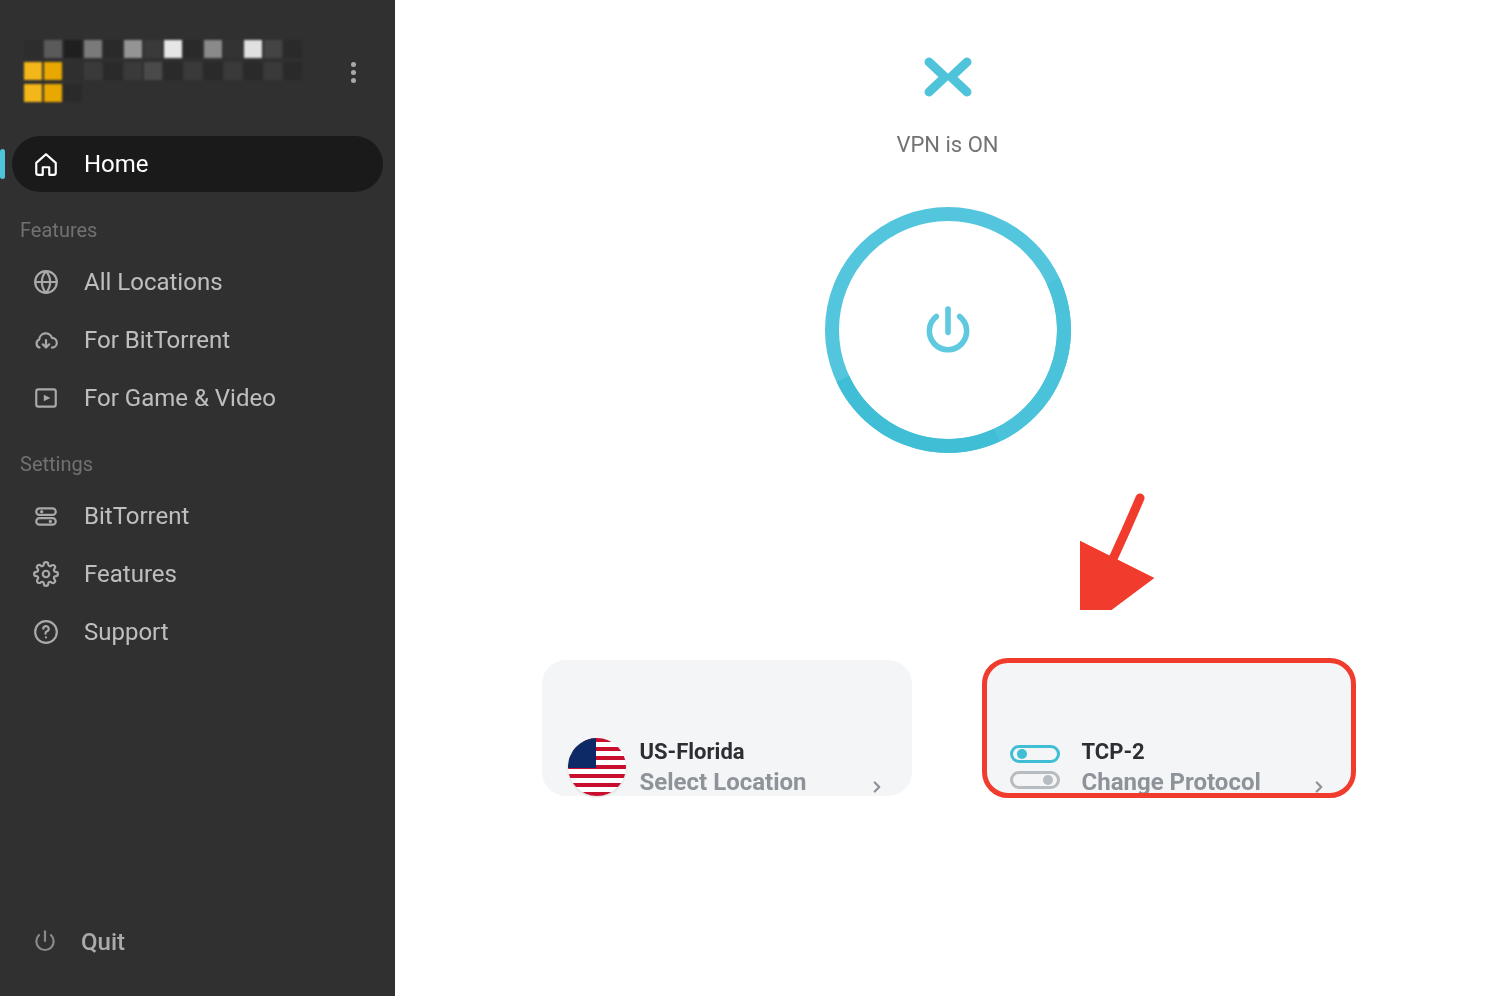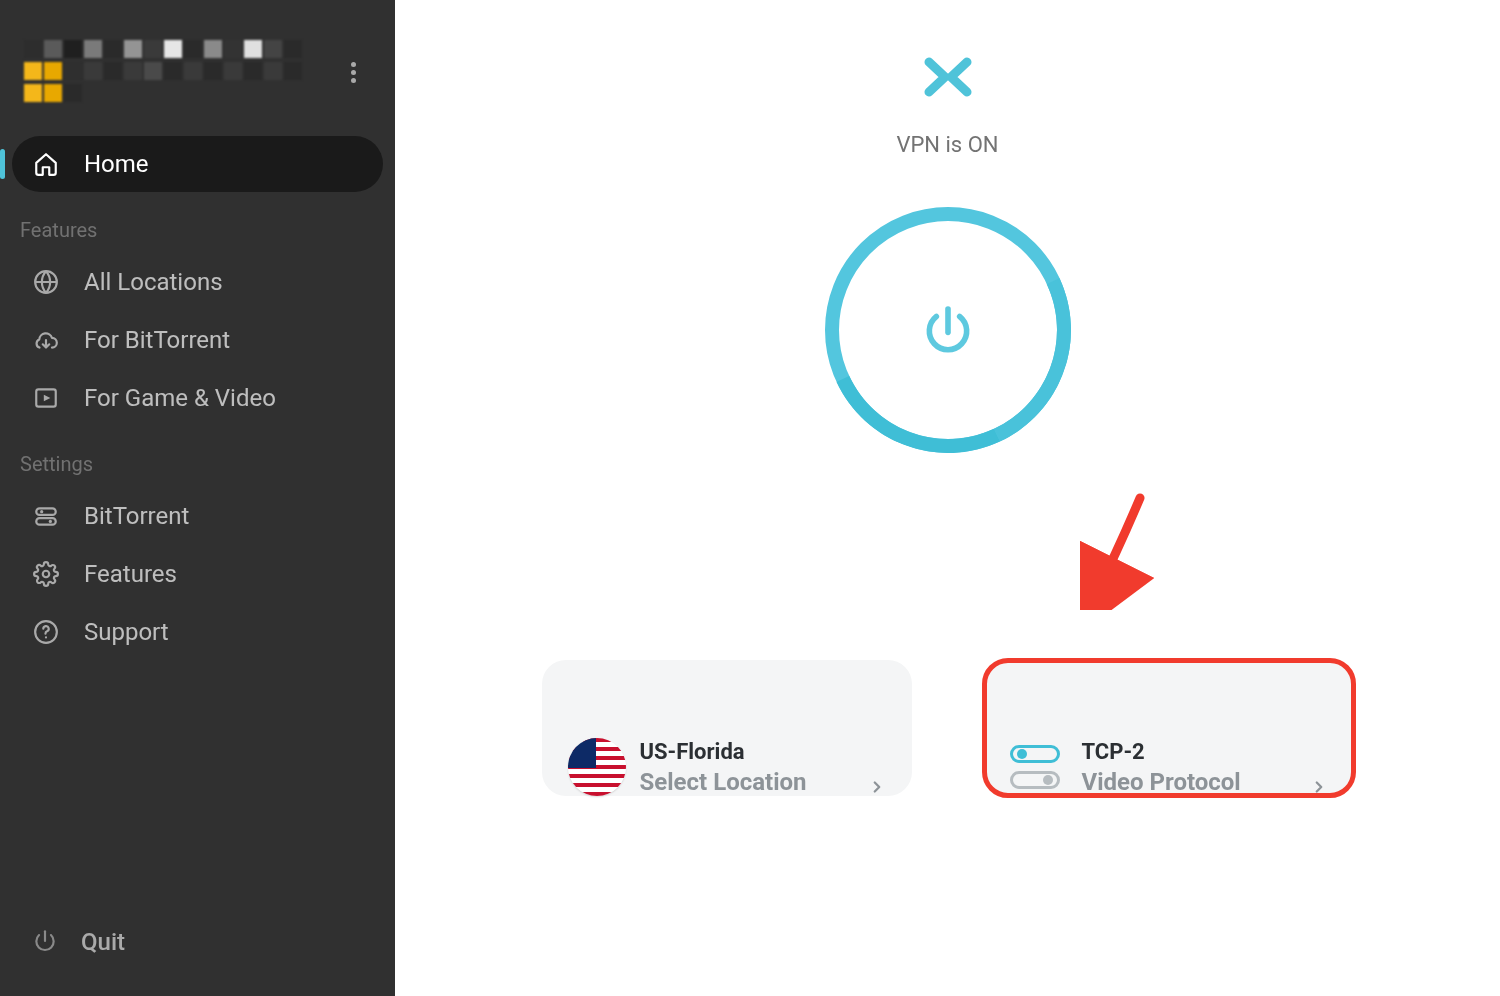--- a/index.html
+++ b/index.html
@@ -428,21 +428,21 @@
       </span>
     </div>
 
     <div class="card highlight">
       <div class="card-icon toggle-stack">
         <div class="pill on"></div>
         <div class="pill off"></div>
       </div>
       <div class="card-text">
         <div class="card-title">TCP-2</div>
-        <div class="card-sub">Video Protocol</div>
+        <div class="card-sub">Change Protocol</div>
       </div>
       <span class="card-chevron">
         <svg viewBox="0 0 24 24" width="18" height="18" fill="none" stroke="currentColor" stroke-width="3" stroke-linecap="round" stroke-linejoin="round">
             <path d="M9 6l6 6-6 6"></path>
           </svg>
       </span>
     </div>
   </div>
 </main>
 

